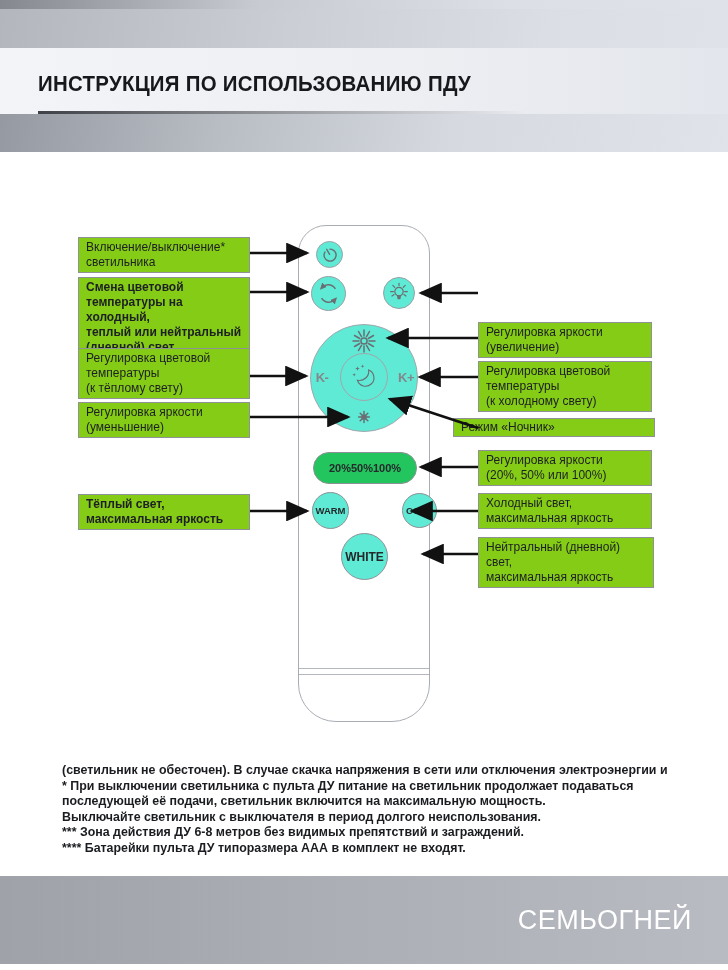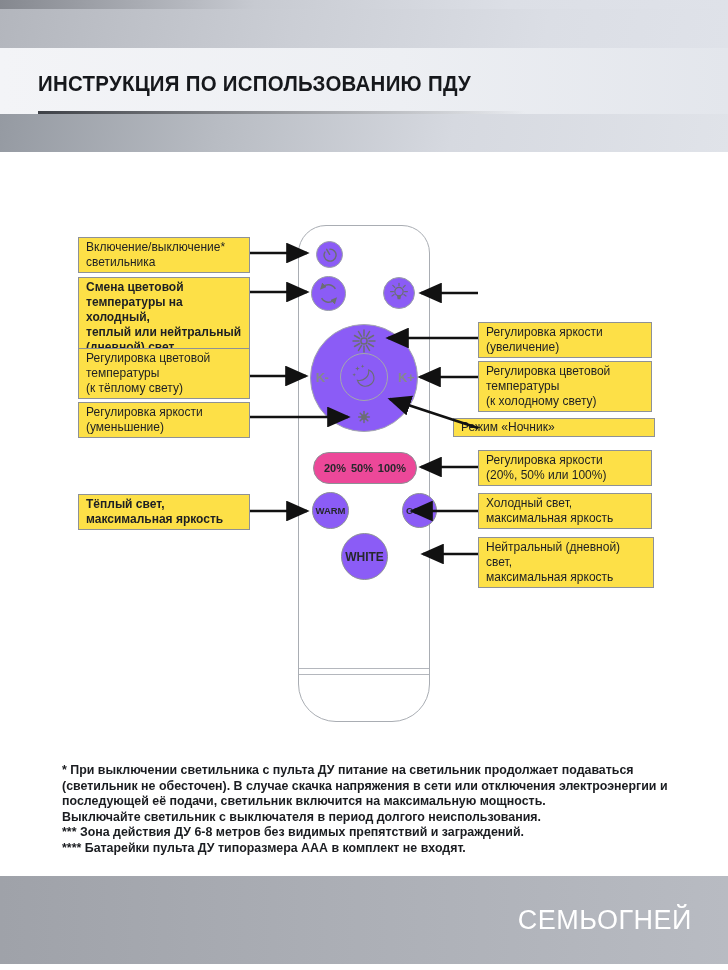--- a/index.html
+++ b/index.html
@@ -14,56 +14,56 @@
   .title-strip{position:absolute;left:0;top:48px;width:728px;height:66px;
          background:linear-gradient(to right,#f3f4f7,#edeff3 55%,#e3e6ec);}
   .band3{position:absolute;left:0;top:114px;width:728px;height:38px;
          background:linear-gradient(100deg,#959aa2 0%,#b8bcc3 30%,#d6d9e0 62%,#e0e3e9 100%);}
   .title-underline{position:absolute;left:38px;top:111px;width:488px;height:3px;
          background:linear-gradient(to right,#3e4147,rgba(90,94,100,0));}
   .page-title{position:absolute;left:38px;top:72px;font-size:21.5px;font-weight:bold;
          color:#16181c;letter-spacing:.3px;transform:scaleX(.95);transform-origin:left;}
 
   
-  .lbox{position:absolute;background:#fde047;border:1px solid #8e9196;box-sizing:border-box;
+  .lbox{position:absolute;background:#84cc16;border:1px solid #8e9196;box-sizing:border-box;
         font-size:12px;line-height:15px;color:#1d1f23;padding:2px 7px;white-space:pre-line;}
   .l1{left:78px;top:237px;width:172px;}
   .l2{left:78px;top:277px;width:172px;font-weight:bold;}
   .l3{left:78px;top:348px;width:172px;}
   .l4{left:78px;top:402px;width:172px;}
   .l5{left:78px;top:494px;width:172px;font-weight:bold;}
   .r1{left:478px;top:272px;width:174px;}
   .r2{left:478px;top:322px;width:174px;}
   .r3{left:478px;top:361px;width:174px;}
   .r4{left:453px;top:418px;width:202px;padding-top:1px;padding-bottom:1px;}
   .r5{left:478px;top:450px;width:174px;}
   .r6{left:478px;top:493px;width:174px;}
   .r7{left:478px;top:537px;width:176px;}
 
   
   .remote-body{position:absolute;left:298px;top:225px;width:132px;height:497px;
         border:1px solid #a9adb3;border-radius:28px 28px 38px 38px;background:#fff;box-sizing:border-box;}
   .batt-line{position:absolute;left:299px;width:130px;height:1px;background:#b4b7bd;}
   .bl1{top:668px;} .bl2{top:674px;}
-  .rbtn{position:absolute;border:1px solid #8d9196;border-radius:50%;background:#8b5cf6;
+  .rbtn{position:absolute;border:1px solid #8d9196;border-radius:50%;background:#5eead4;
         display:flex;align-items:center;justify-content:center;box-sizing:border-box;
         color:#26282c;font-weight:bold;}
   .b-power{left:316px;top:241px;width:27px;height:27px;border-color:#9aa0a6;}
   .b-cycle{left:311px;top:276px;width:35px;height:35px;border-color:#9aa0a6;}
   .b-bulb {left:383px;top:277px;width:32px;height:32px;border-color:#9aa0a6;}
   .pad    {left:310px;top:324px;width:108px;height:108px;border-color:#a3a7ad;}
   .pad-inner{left:340px;top:353px;width:48px;height:48px;border-color:#a3a7ad;}
   .sun-big{position:absolute;left:351px;top:328px;}
   .sun-small{position:absolute;left:357px;top:410px;}
   .k-key{position:absolute;width:22px;text-align:center;font-size:13px;font-weight:bold;
         color:#85888d;letter-spacing:-.5px;}
   .k-minus{left:311px;top:370px;} .k-plus{left:395px;top:370px;}
   .pill{position:absolute;left:313px;top:452px;width:104px;height:32px;border:1px solid #8d9196;
-        border-radius:16px;box-sizing:border-box;background:#ec4899;display:flex;align-items:center;
-        justify-content:space-between;padding:0 10px;font-size:11px;font-weight:bold;color:#26282c;}
+        border-radius:16px;box-sizing:border-box;background:#22c55e;display:flex;align-items:center;
+        justify-content:center;padding:0 10px;font-size:11px;font-weight:bold;color:#26282c;}
   .b-warm {left:312px;top:492px;width:37px;height:37px;font-size:9.5px;}
   .b-cold {left:378px;top:493px;width:35px;height:35px;font-size:9.5px;margin-left:24px;}
   .b-white{left:341px;top:533px;width:47px;height:47px;font-size:12px;}
 
   .arrows{position:absolute;left:0;top:0;pointer-events:none;}
 
   
   .footnotes{position:absolute;left:62px;top:763px;font-size:12.4px;font-weight:bold;
         line-height:15.6px;color:#1a1c20;}
   .footnotes div{white-space:nowrap;}
@@ -242,22 +242,22 @@
       <line x1="478" y1="338" x2="388" y2="338" marker-end="url(#ah)"></line>
       <line x1="478" y1="377" x2="420" y2="377" marker-end="url(#ah)"></line>
       <line x1="478" y1="428" x2="390" y2="399" marker-end="url(#ah)"></line>
       <line x1="478" y1="467" x2="421" y2="467" marker-end="url(#ah)"></line>
       <line x1="478" y1="511" x2="412" y2="511" marker-end="url(#ah)"></line>
       <line x1="478" y1="554" x2="423" y2="554" marker-end="url(#ah)"></line>
     </g>
   </svg>
 
   <div class="footnotes">
+    <div>(светильник не обесточен). В случае скачка напряжения в сети или отключения электроэнергии и</div>
     <div>* При выключении светильника с пульта ДУ питание на светильник продолжает подаваться</div>
-    <div>(светильник не обесточен). В случае скачка напряжения в сети или отключения электроэнергии и</div>
     <div>последующей её подачи, светильник включится на максимальную мощность.</div>
     <div>Выключайте светильник с выключателя в период долгого неиспользования.</div>
     <div>*** Зона действия ДУ 6-8 метров без видимых препятствий и заграждений.</div>
     <div>**** Батарейки пульта ДУ типоразмера ААА в комплект не входят.</div>
   </div>
 
   <div class="bottom-band"></div>
   <div class="brand">
     <span class="b">СЕМЬ</span><span class="r">ОГНЕЙ</span>
   </div>

